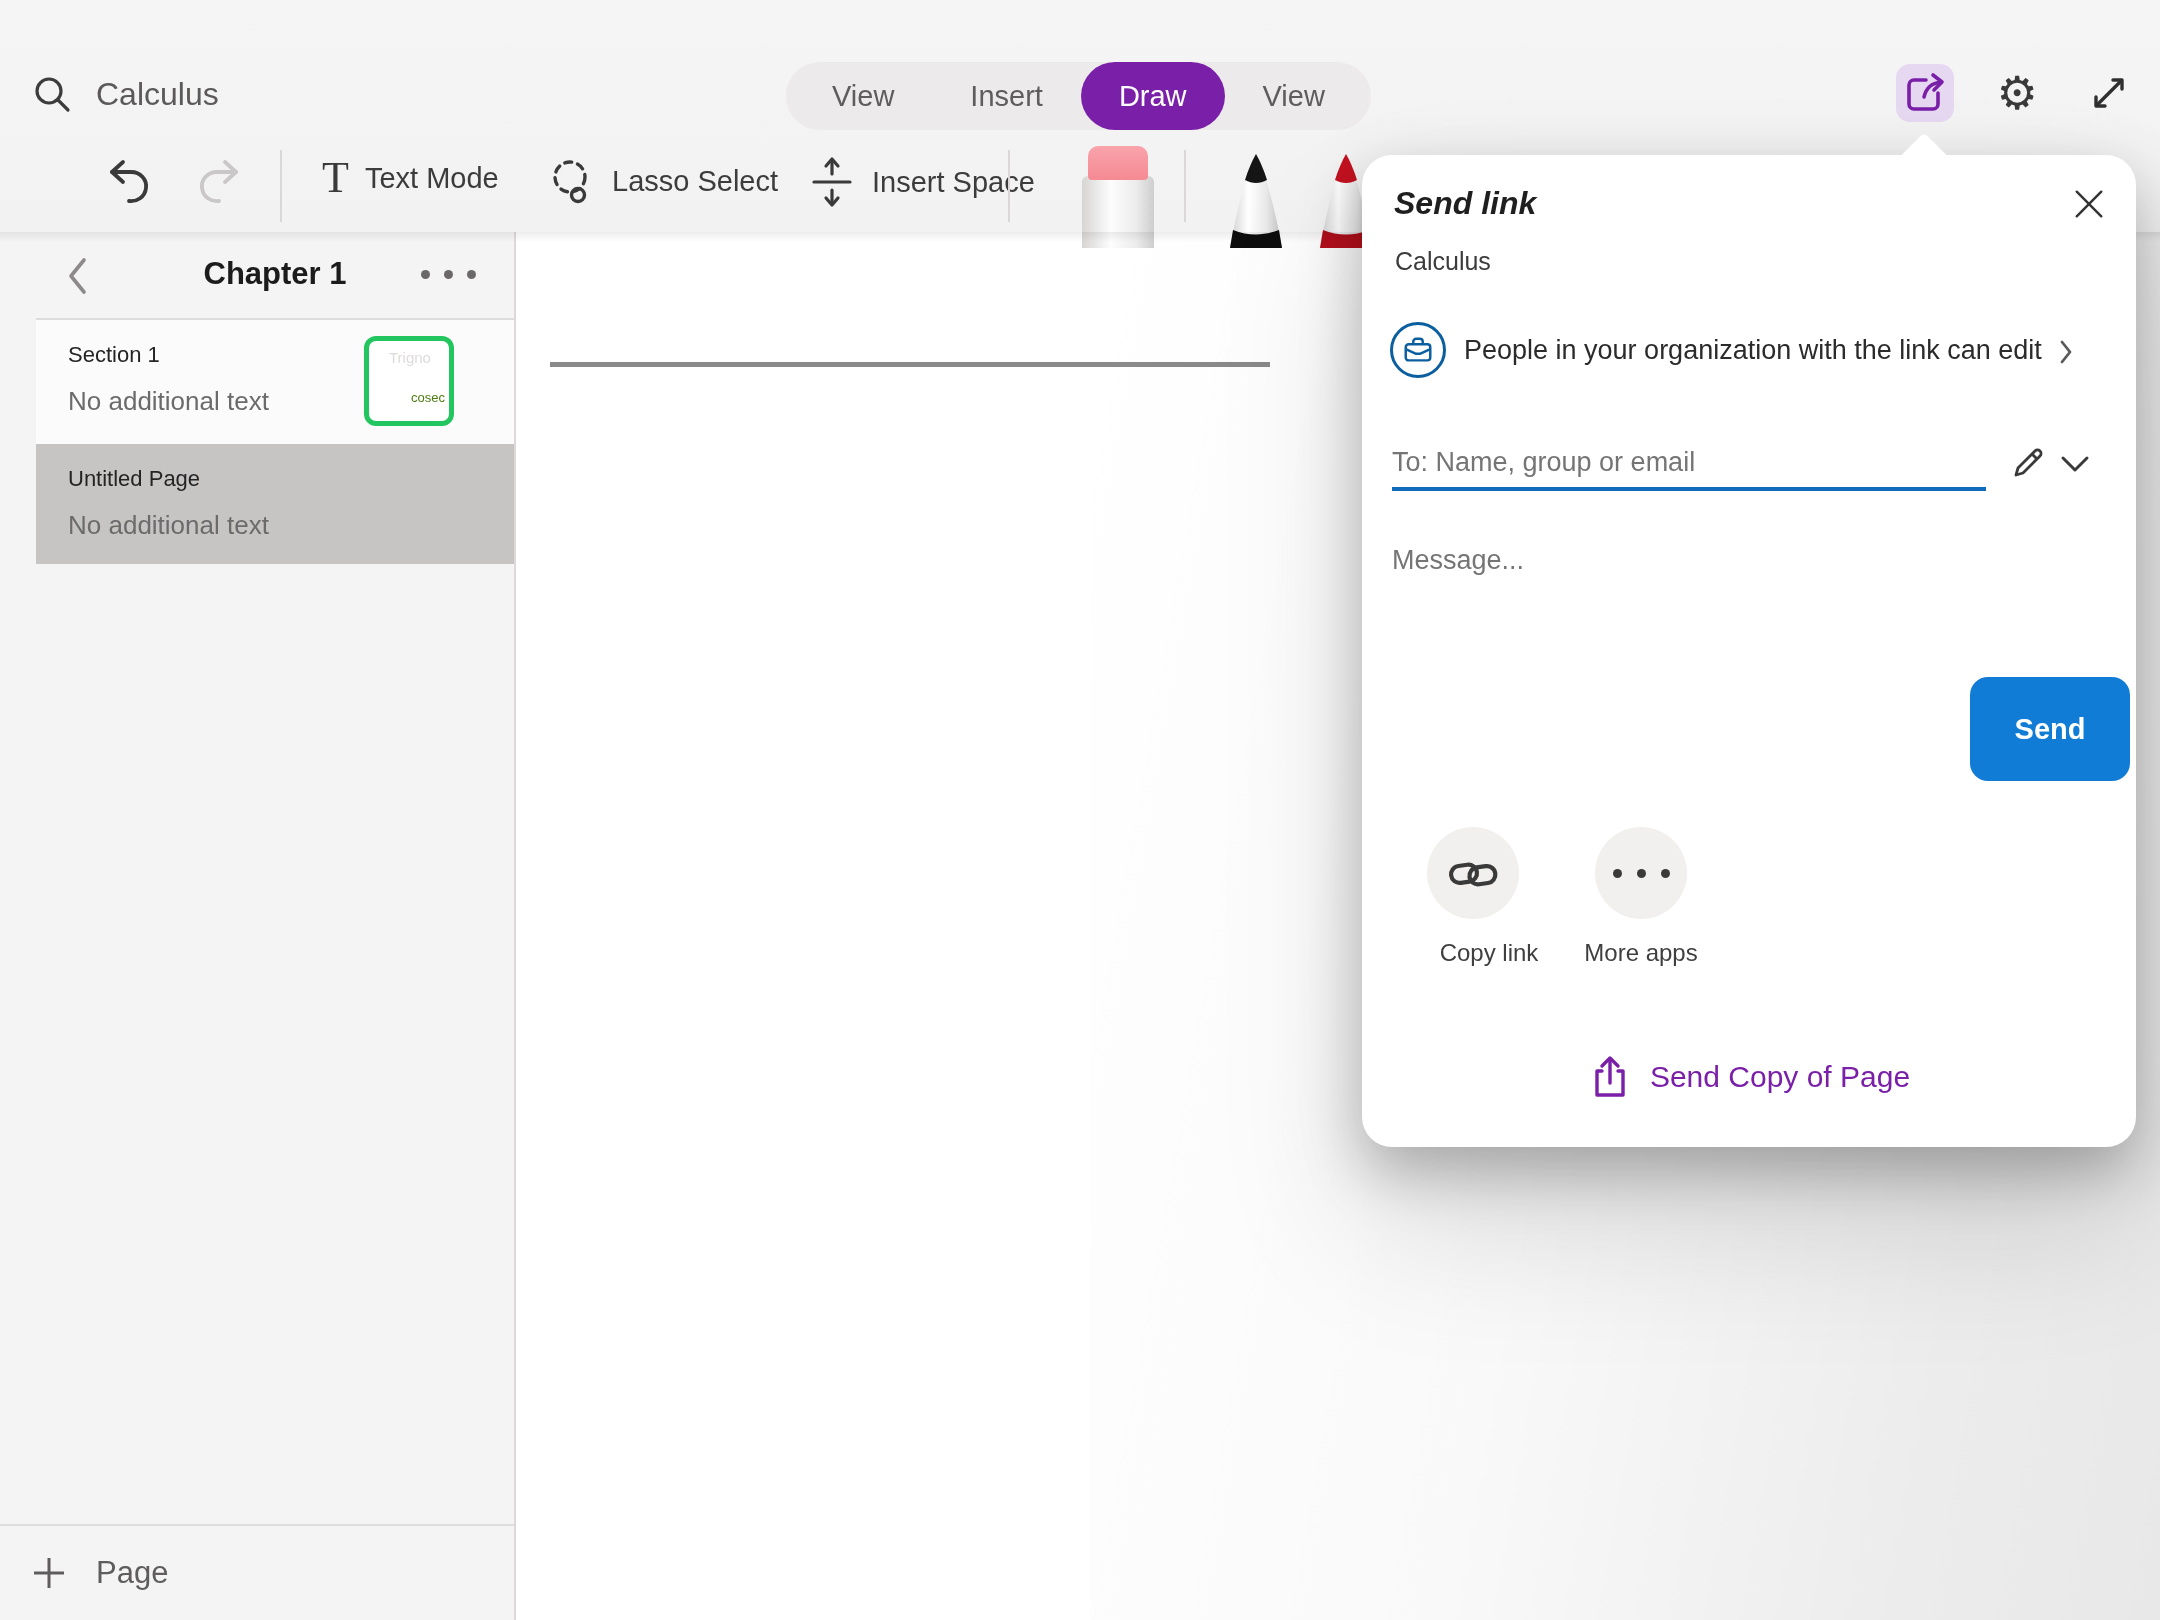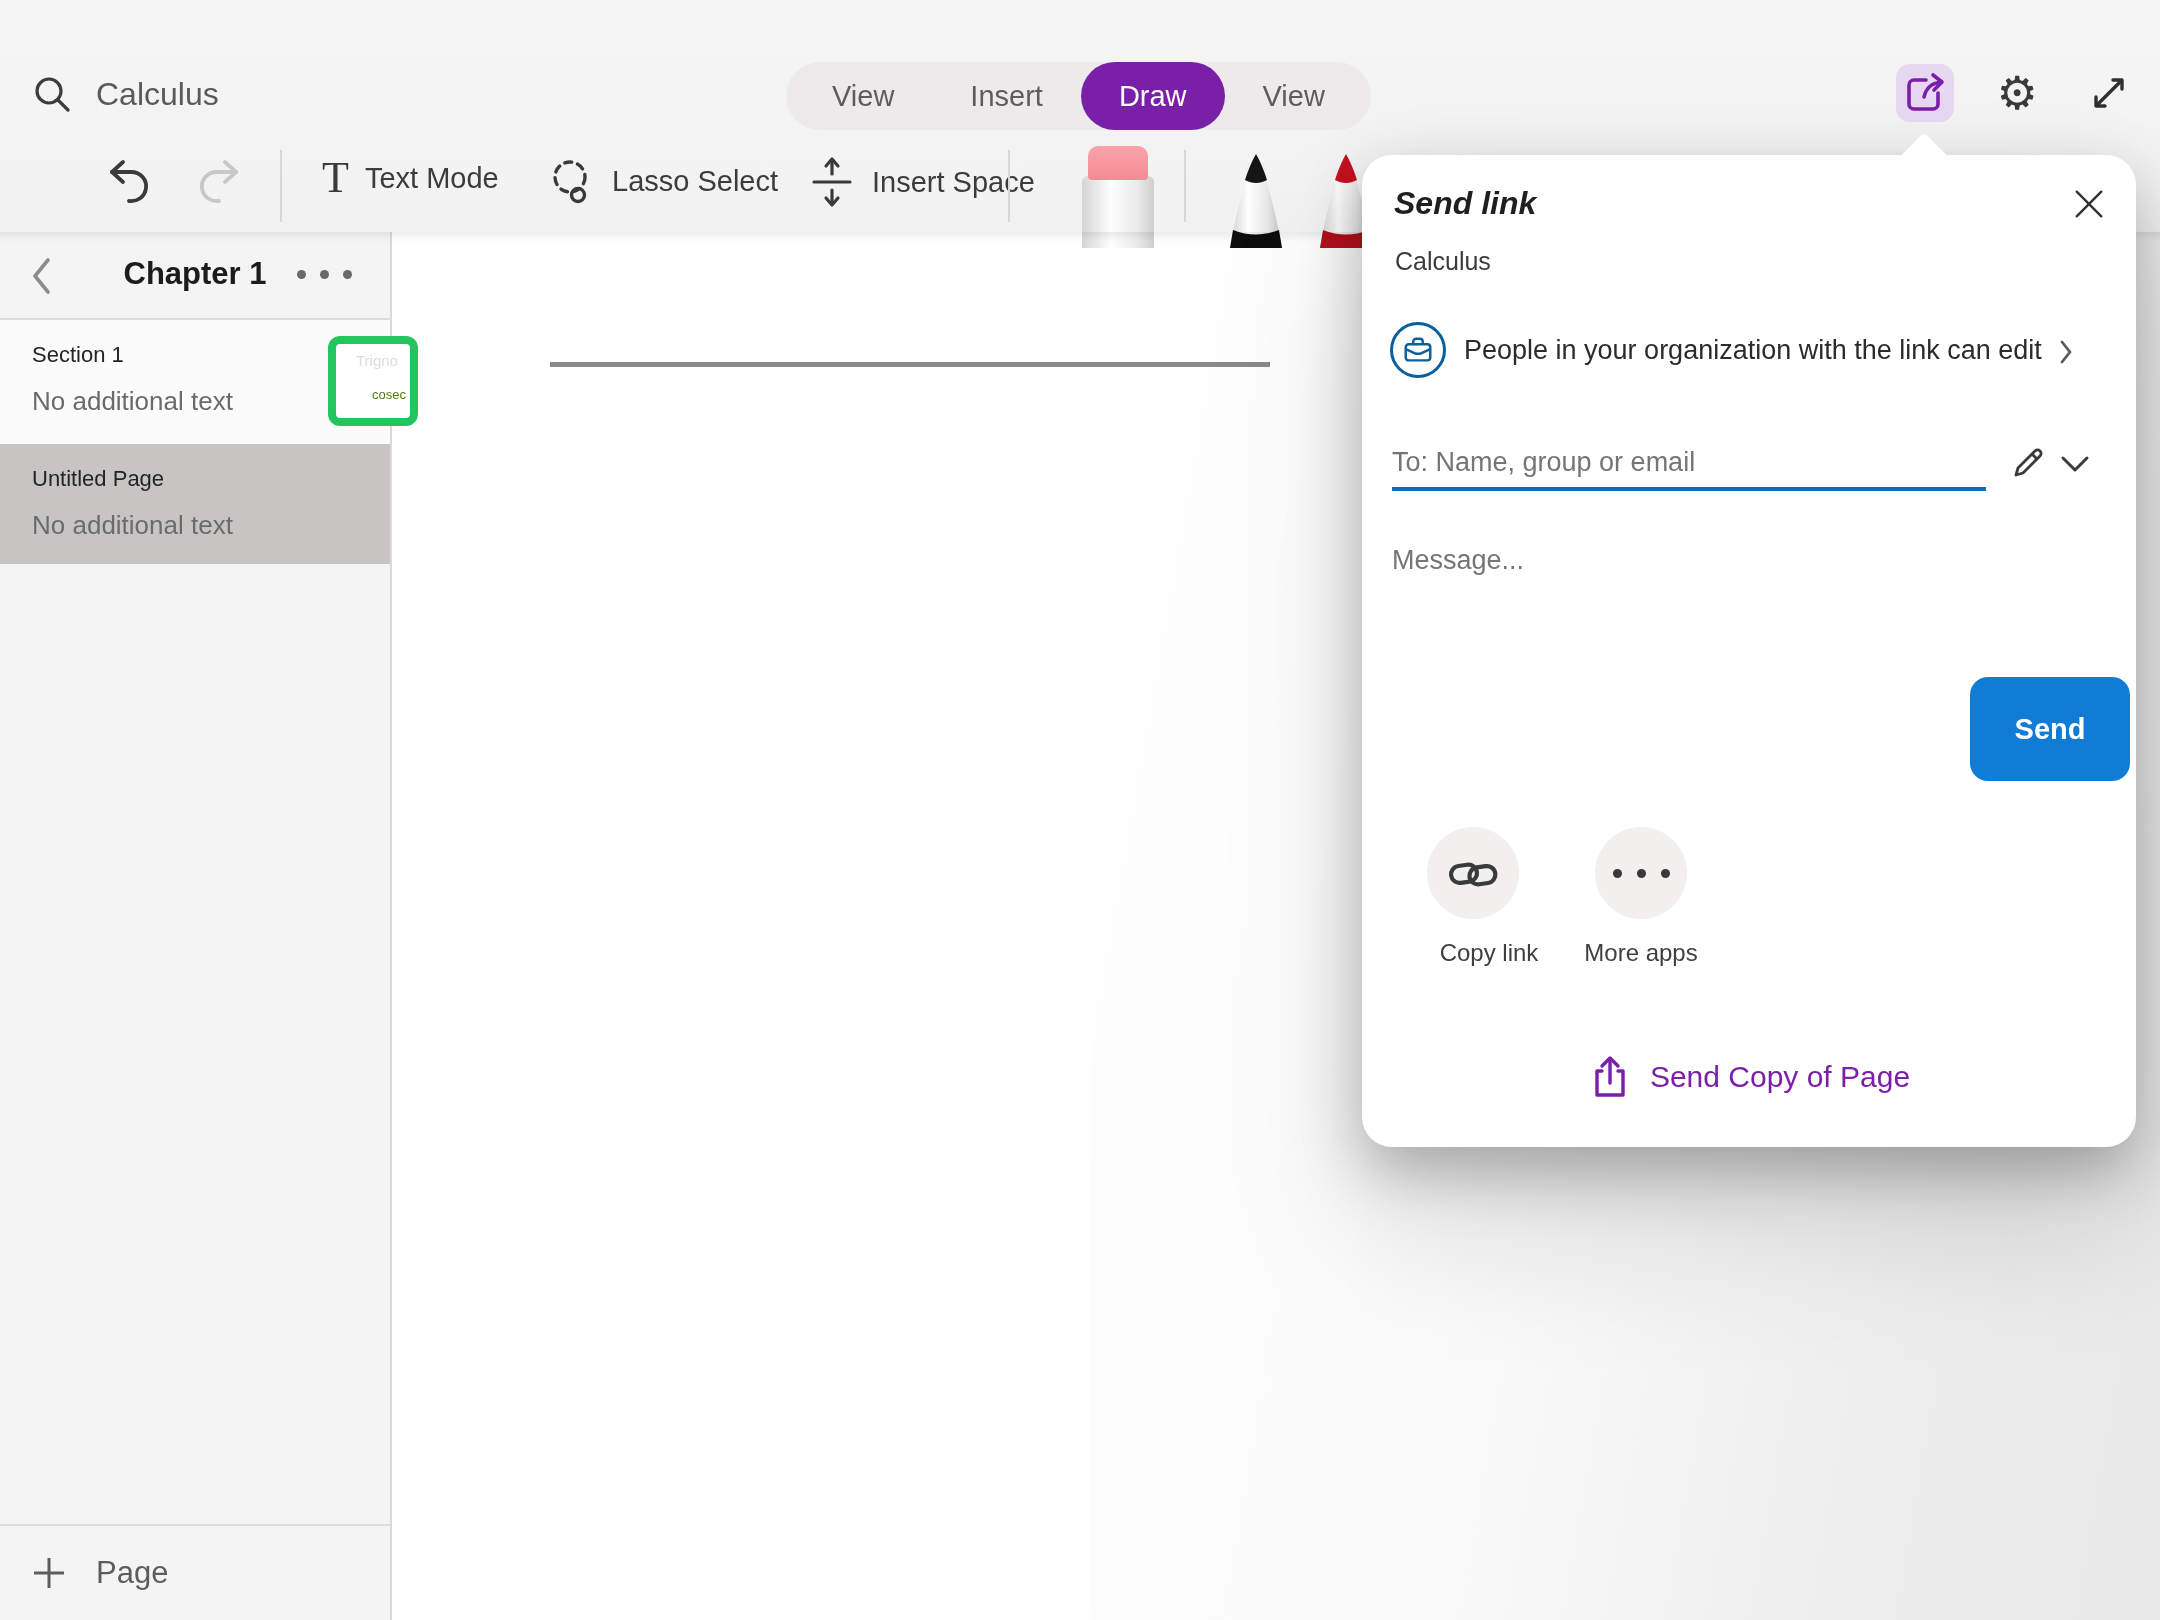--- a/index.html
+++ b/index.html
@@ -31,35 +31,35 @@
 
   .eraser { position:absolute; left:1082px; top:146px; width:72px; height:102px; }
   .eraser .cap { position:absolute; left:6px; top:0; width:60px; height:34px; border-radius:10px 10px 4px 4px;
     background:linear-gradient(180deg,#f9a3ab 0%,#f58a93 100%); }
   .eraser .body { position:absolute; left:0; top:30px; width:72px; height:72px; border-radius:6px 6px 0 0;
     background:linear-gradient(90deg,#d6d5d4 0%,#fdfdfd 40%,#ececec 75%,#cfcece 100%); }
 
   .pen { position:absolute; top:150px; width:80px; height:98px; }
 
   
-  .sidebar { position:absolute; left:0; top:232px; width:392px; height:1388px;
-    background:#f5f4f4; border-right:2px solid #dbd9d9; z-index:1; }
+  .sidebar { position:absolute; left:0; top:232px; width:516px; height:1388px;
+    background:#f5f4f4; border-right:2px solid #dbd9d9; z-index:1;padding-left:36px; }
   .sb-header { position:relative; height:88px; border-bottom:2px solid #dddbdb; }
   .sb-title { position:absolute; left:0; right:0; top:24px; text-align:center; font-size:31px; font-weight:600; color:#1c1c1c; }
   .sb-back { position:absolute; left:28px; top:24px; }
   .dots { display:flex; gap:14px; align-items:center; }
   .dots i { width:9px; height:9px; border-radius:50%; background:#6a6868; }
   .sb-ellipsis { position:absolute; right:38px; top:38px; }
   .page-item { position:relative; width:100%; padding:22px 0 0 32px; }
   .page-item .pi-title { font-size:22px; color:#242424; }
   .page-item .pi-sub { font-size:26px; color:#6c6b6b; margin-top:18px; }
   .item-1 { height:124px; background:#fbfbfb; }
   .item-2 { height:120px; background:#c7c5c4; }
   .thumb { position:absolute; left:328px; top:16px; width:90px; height:90px; background:#fff;
-    border:8px solid #22c55e; border-radius:12px; overflow:hidden; }
+    border:5px solid #22c55e; border-radius:12px; overflow:hidden; }
   .thumb .l1 { position:absolute; left:20px; top:8px; font-size:15px; color:#dedcda; }
   .thumb .l2 { position:absolute; right:4px; bottom:16px; font-size:13px; color:#4d7c0f;margin-top:32px; }
   .sb-footer { position:absolute; left:0; bottom:0; width:100%; height:96px; border-top:2px solid #dfdddd;
     display:flex; align-items:center; gap:28px; padding-left:30px; }
   .sb-footer .add-label { font-size:31px; color:#5e5c5c; }
 
   
   .canvas { position:absolute; left:450px; top:232px; width:1710px; height:1388px; background:#fff; z-index:0; }
   .wash { position:absolute; left:640px; top:0; right:0; bottom:0;
     background:linear-gradient(100deg, rgba(0,0,0,0) 0%, rgba(0,0,0,0.025) 45%, rgba(0,0,0,0.075) 80%, rgba(0,0,0,0.09) 100%); }

